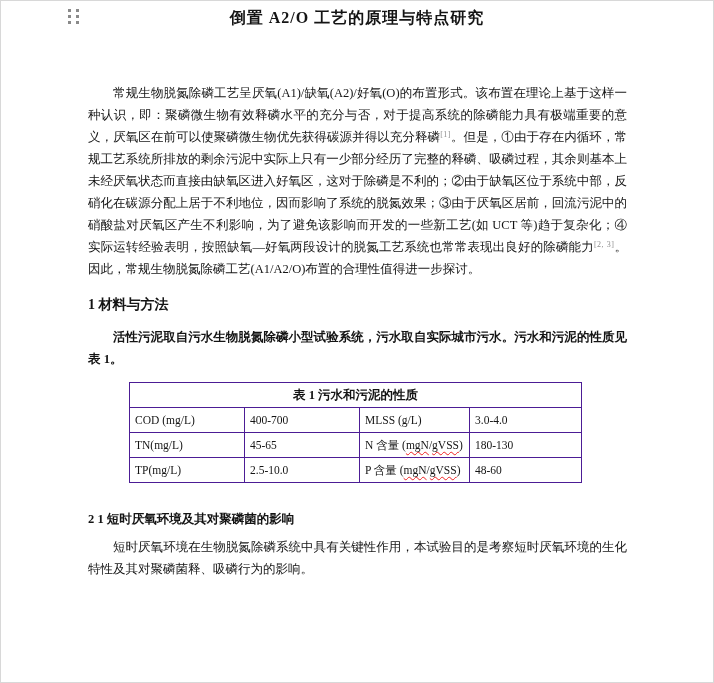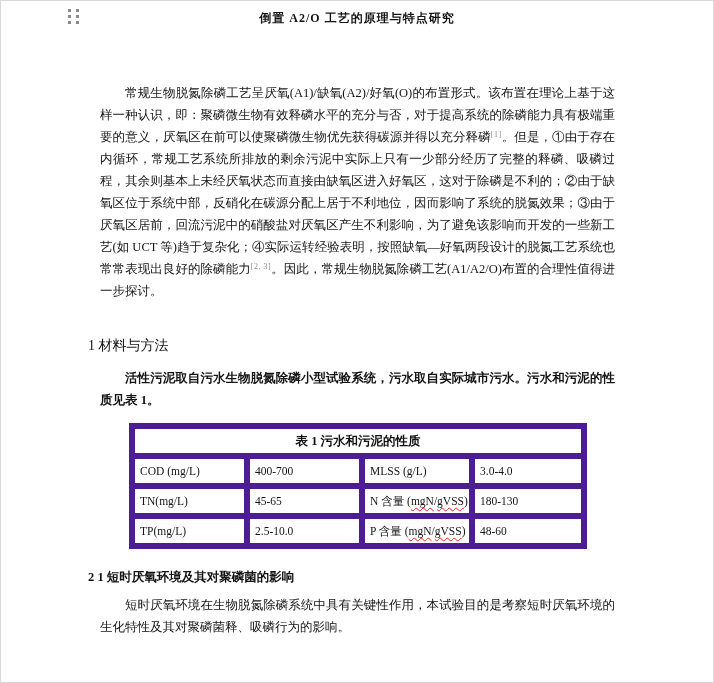--- a/index.html
+++ b/index.html
@@ -18,58 +18,58 @@
     display: grid;
     grid-template-columns: 3px 3px;
     grid-template-rows: 3px 3px 3px;
     column-gap: 5px; row-gap: 3px;
     cursor: grab;
   }
   .drag-handle .dot { width: 3px; height: 3px; background: #8a8a8a; }
   .doc-title {
     margin: 6px 0 0 0;
     text-align: center;
-    font-size: 12px;
+    font-size: 16px;
     font-weight: bold;
     letter-spacing: 1px;
     line-height: 22px;
   }
   .content {
     padding: 0 86px 0 87px;
     font-size: 12.5px;
     line-height: 22px;
     text-align: justify;
   }
-  p.body { margin: 12px; text-indent: 2em; }
+  p.body { margin: 0; text-indent: 2em; }
   p.first-para { margin-top: 53px; }
   sup.ref {
     font-size: 8px;
     color: #8d8d8d;
     line-height: 0;
     vertical-align: 4px;
     letter-spacing: 0.5px;
   }
   h2.sec-heading {
-    font-size: 14px; font-weight: normal;
-    margin: 33px 0 0 0; line-height: 22px;
+    font-size: 14px; font-weight: bold;
+    margin: 14px 0 0 0; line-height: 22px;
   }
   h3.subsec-heading {
     font-size: 12.5px; font-weight: bold;
-    margin: 17px 0 0 0; line-height: 22px;
+    margin: 25px 0 0 0; line-height: 22px;
   }
   p.after-heading { margin-top: 10px; font-weight: bold; }
   table.props {
     border-collapse: collapse;
     margin: 12px 0 0 41px;
     width: 452px;
     table-layout: fixed;
     font-size: 11.5px;
   }
   table.props td {
-    border: 6px solid #4c1d95;
+    border: 1px solid #4c1d95;
     padding: 1px 5px;
     height: 21px;
     overflow: hidden;
     white-space: nowrap;
     margin-top: 15px;
   }
   td.caption-cell {
     border-top: 1px dashed #c6c6c6;
     border-left: 1px dashed #c6c6c6;
     border-right: 1px dashed #c6c6c6;

